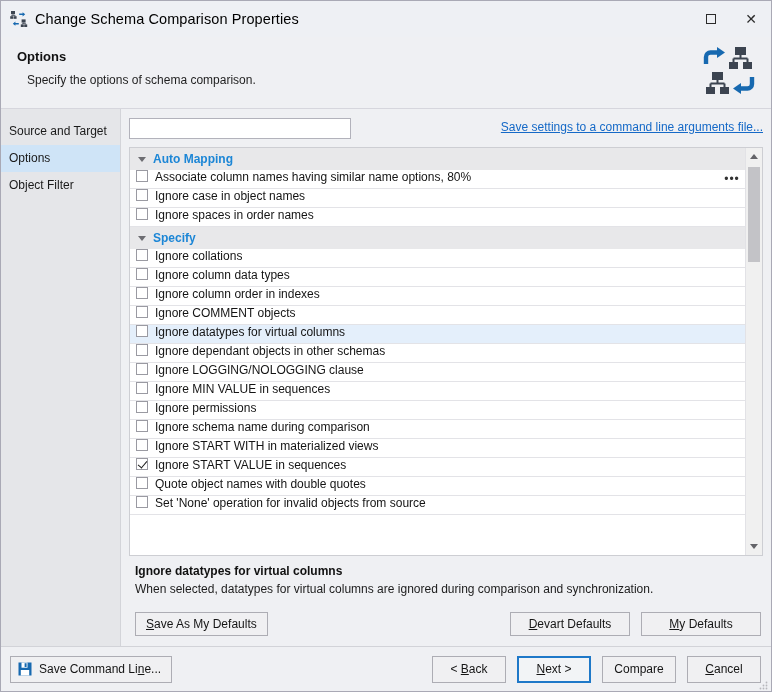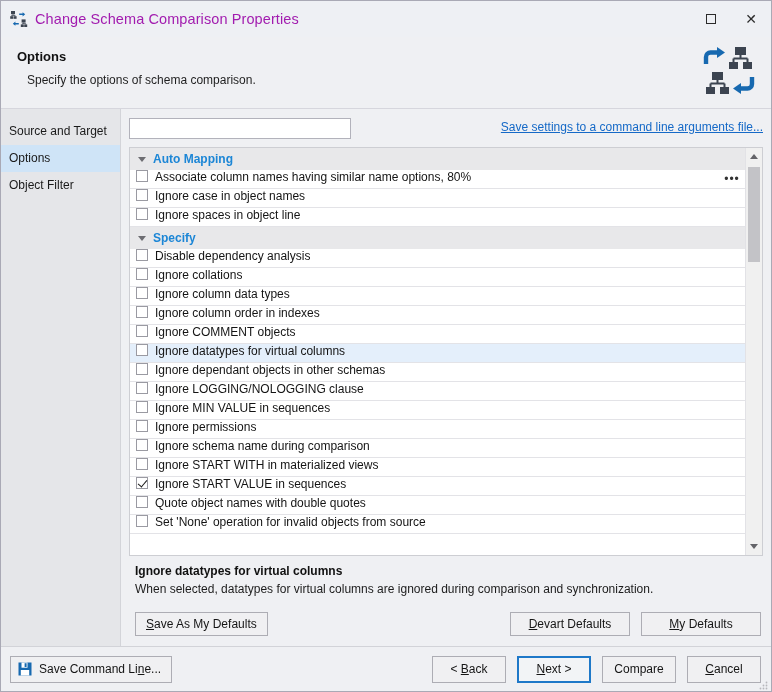--- a/index.html
+++ b/index.html
@@ -35,21 +35,21 @@
     position: relative;
     border-bottom: 1px solid #eef0f4;
   }
   .titlebar-icon {
     width: 18px; height: 18px;
     margin-left: 9px; margin-right: 7px;
     flex: 0 0 auto;
   }
   .titlebar-text {
     font-size: 14.5px;
-    color: #a21caf;
+    color: #000000;
     letter-spacing: 0.1px;
   }
   .winbtns {
     position: absolute; right: 0; top: 0;
     height: 35px;
     display: flex;
   }
   .winbtn {
     width: 40px; height: 35px;
     display: flex; align-items: center; justify-content: center;
@@ -435,29 +435,25 @@
               <span class="cbx"></span>
               <span class="opt-label">Associate column names having similar name options, 80%</span>
               <span class="ellipsis-btn">•••</span>
             </div>
             <div class="opt-row">
               <span class="cbx"></span>
               <span class="opt-label">Ignore case in object names</span>
             </div>
             <div class="opt-row">
               <span class="cbx"></span>
-              <span class="opt-label">Ignore spaces in object line</span>
+              <span class="opt-label">Ignore spaces in order names</span>
             </div>
             <div class="group-row">
               <span class="tri"></span>
               <span class="group-label">Specify</span>
-            </div>
-            <div class="opt-row">
-              <span class="cbx"></span>
-              <span class="opt-label">Disable dependency analysis</span>
             </div>
             <div class="opt-row">
               <span class="cbx"></span>
               <span class="opt-label">Ignore collations</span>
             </div>
             <div class="opt-row">
               <span class="cbx"></span>
               <span class="opt-label">Ignore column data types</span>
             </div>
             <div class="opt-row">

